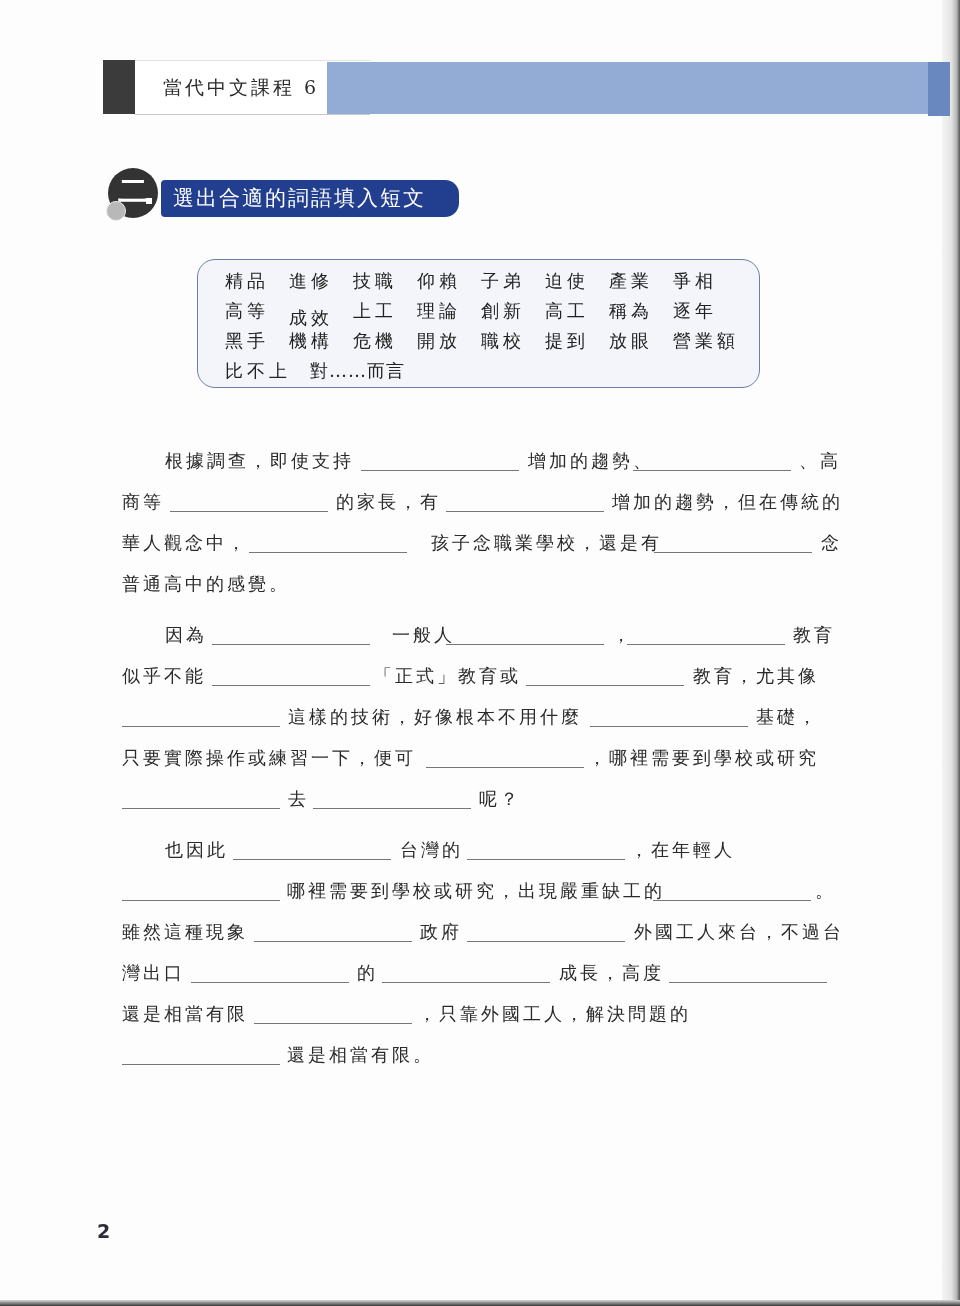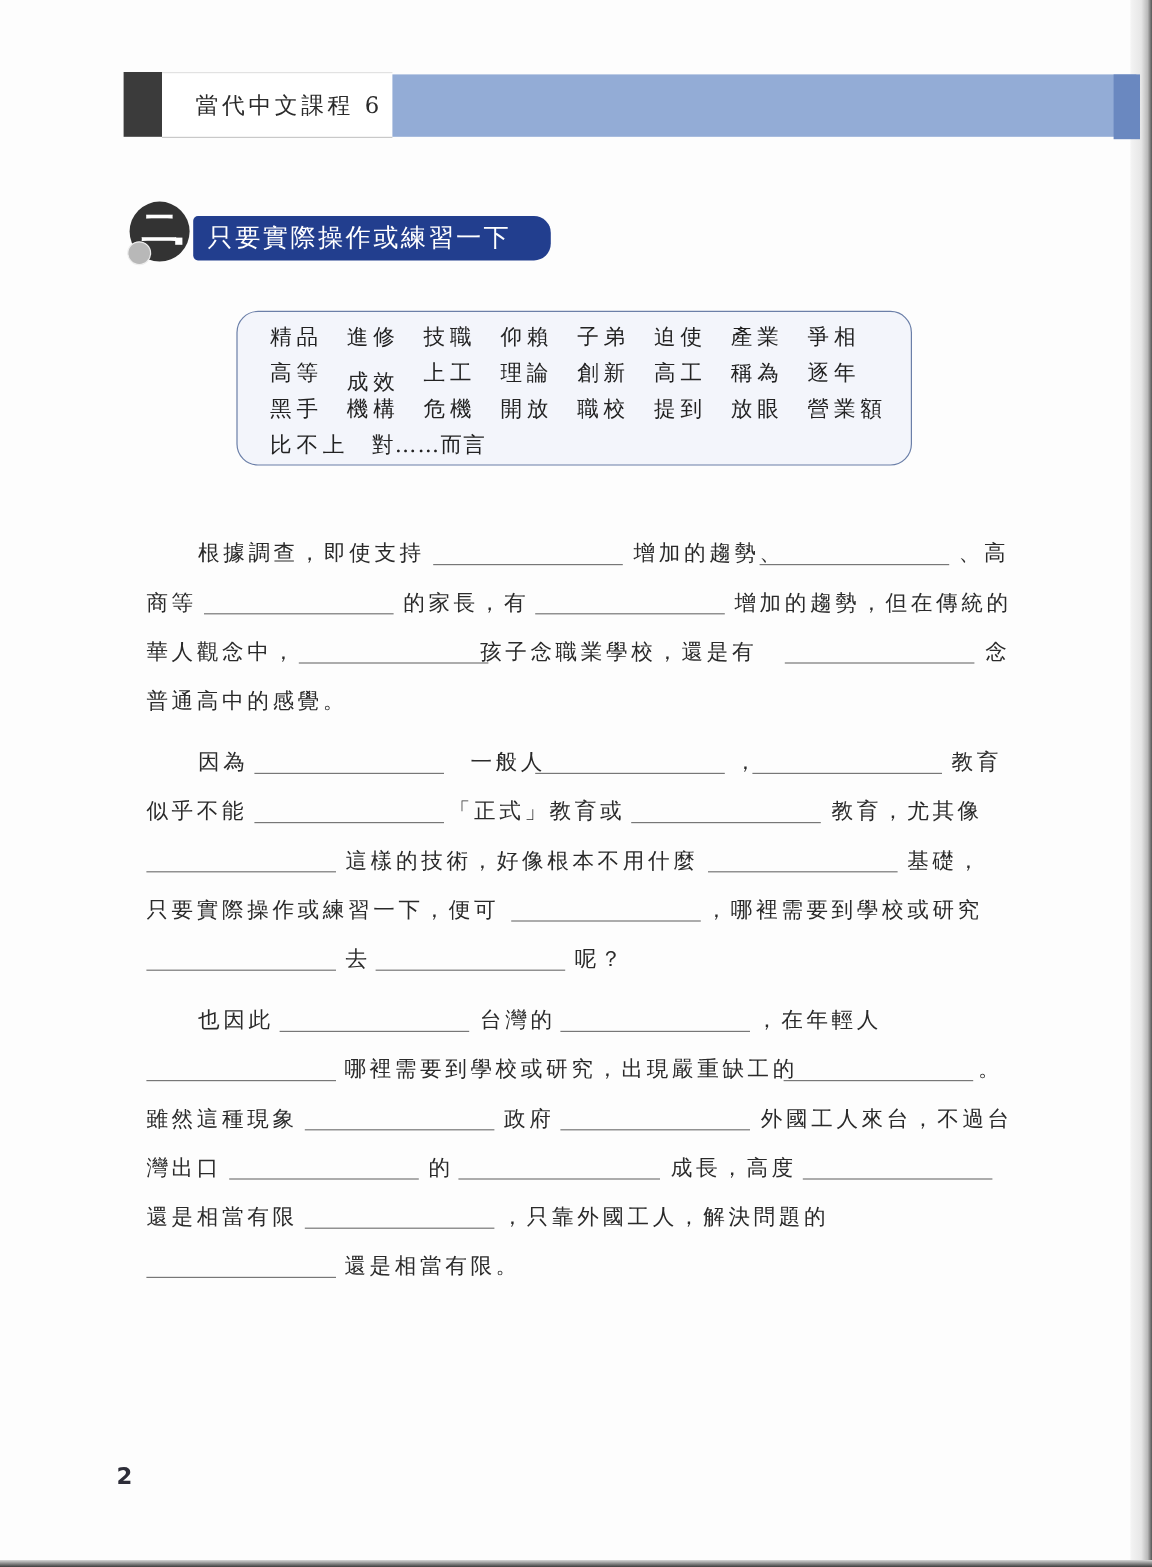--- a/index.html
+++ b/index.html
@@ -15,21 +15,21 @@
   }
   .page-edge-bottom {
     position: absolute; left: 0; bottom: 0; width: 960px; height: 6px;
     background: linear-gradient(to bottom, #d8d8d8, #3a3a3a);
   }
   
   .header-band { position: absolute; top: 60px; left: 103px; width: 840px; height: 54px; }
   .header-dark { position: absolute; left: 0; top: 0; width: 32px; height: 54px; background: #3b3b3b; }
   .header-white {
     position: absolute; left: 32px; top: 0; width: 192px; height: 53px; background: #fff;
-    border-bottom: 1px solid #c9c9c9; border-top: 1px solid #e2e2e2;
+    border-bottom: 1px solid #c9c9c9; border-top: 1px solid #e2e2e2; padding-left: 43px;
   }
   .header-title {
     position: absolute; left: 28px; top: 14px; font-size: 19px; letter-spacing: 3px; color: #2b2b2b;
     white-space: nowrap;
   }
   .header-blue {
     position: absolute; left: 224px; top: 2px; width: 620px; height: 52px; background: #93acd6;
   }
   .header-blue-tab {
     position: absolute; left: 825px; top: 2px; width: 22px; height: 54px; background: #6a88c0;
@@ -85,21 +85,21 @@
   </div>
   <div class="header-blue"></div>
   <div class="header-blue-tab"></div>
 </div>
 
 <div class="section-badge">
   <span>二</span>
   <span class="dot"></span>
 </div>
 <div class="section-badge-circle"></div>
-<div class="section-title">只要實際操作或練習一下</div>
+<div class="section-title">選出合適的詞語填入短文</div>
 
 <div class="word-bank">
 
   <span class="word" style="left:27px;top:9px">精品</span>
   <span class="word" style="left:91px;top:9px">進修</span>
   <span class="word" style="left:155px;top:9px">技職</span>
   <span class="word" style="left:219px;top:9px">仰賴</span>
   <span class="word" style="left:283px;top:9px">子弟</span>
   <span class="word" style="left:347px;top:9px">迫使</span>
   <span class="word" style="left:411px;top:9px">產業</span>
@@ -135,21 +135,21 @@
   <span class="line" style="left:799px;top:449px">、高</span>
 
   <span class="line" style="left:122px;top:490px">商等</span>
   <div class="blank" style="left:170px;top:511px;width:158px"></div>
   <span class="line" style="left:336px;top:490px">的家長，有</span>
   <div class="blank" style="left:446px;top:511px;width:158px"></div>
   <span class="line" style="left:612px;top:490px">增加的趨勢，但在傳統的</span>
 
   <span class="line" style="left:122px;top:531px">華人觀念中，</span>
   <div class="blank" style="left:249px;top:552px;width:158px"></div>
-  <span class="line" style="left:400px;top:531px">孩子念職業學校，還是有</span>
+  <span class="line" style="left:431px;top:531px">孩子念職業學校，還是有</span>
   <div class="blank" style="left:654px;top:552px;width:158px"></div>
   <span class="line" style="left:821px;top:531px">念</span>
 
   <span class="line" style="left:122px;top:572px">普通高中的感覺。</span>
 </div>
 
 <div>
   <span class="line" style="left:165px;top:623px">因為</span>
   <div class="blank" style="left:212px;top:644px;width:158px"></div>
   <span class="line" style="left:392px;top:623px">一般人</span>

